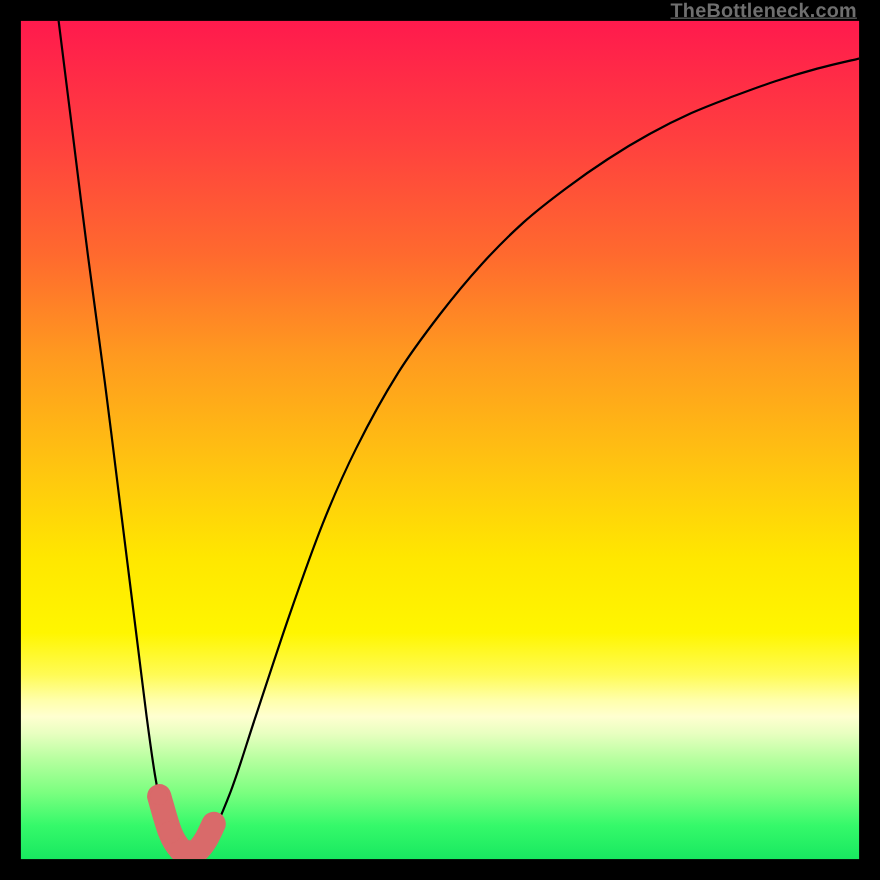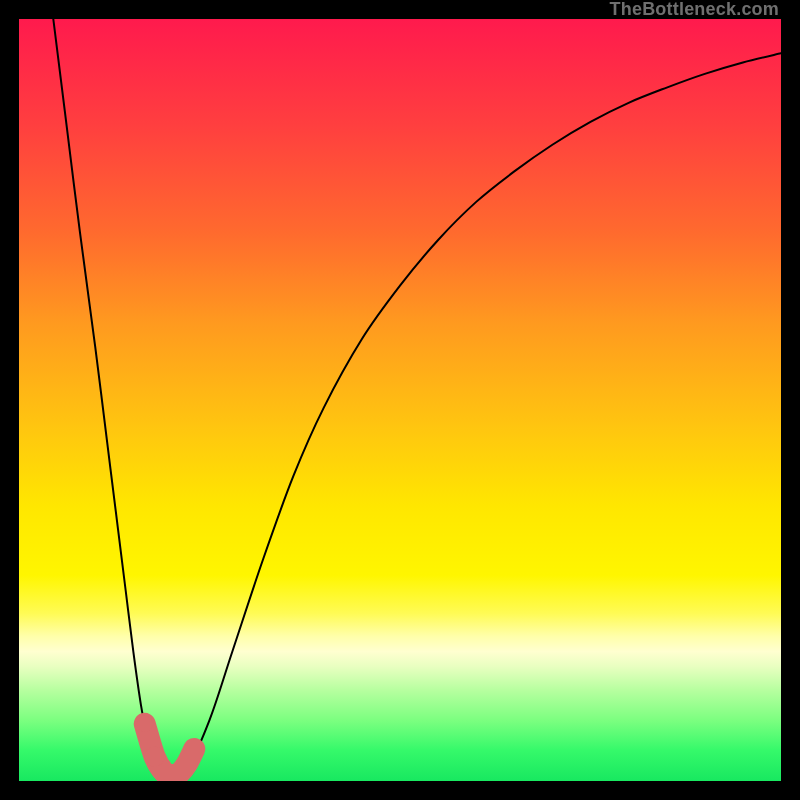--- a/index.html
+++ b/index.html
@@ -48,20 +48,21 @@
     top: 0px;
     right: 21px;
     height: 19px;
     line-height: 19px;
     color: #6f6f6f;
     font-size: 18px;
     font-weight: 600;
     letter-spacing: 0.2px;
     white-space: nowrap;
     user-select: none;
+    text-decoration: underline;
   }
   svg.curve {
     position: absolute;
     top: 0;
     left: 0;
   }
 </style>
 </head>
 <body>
 

